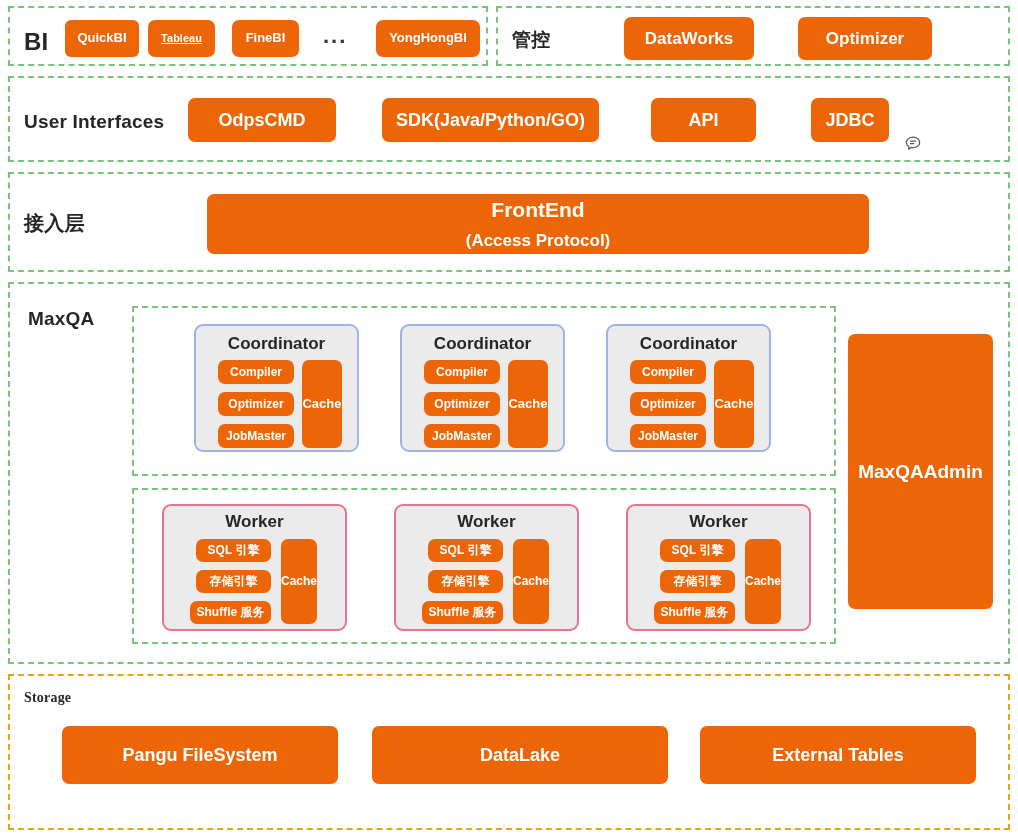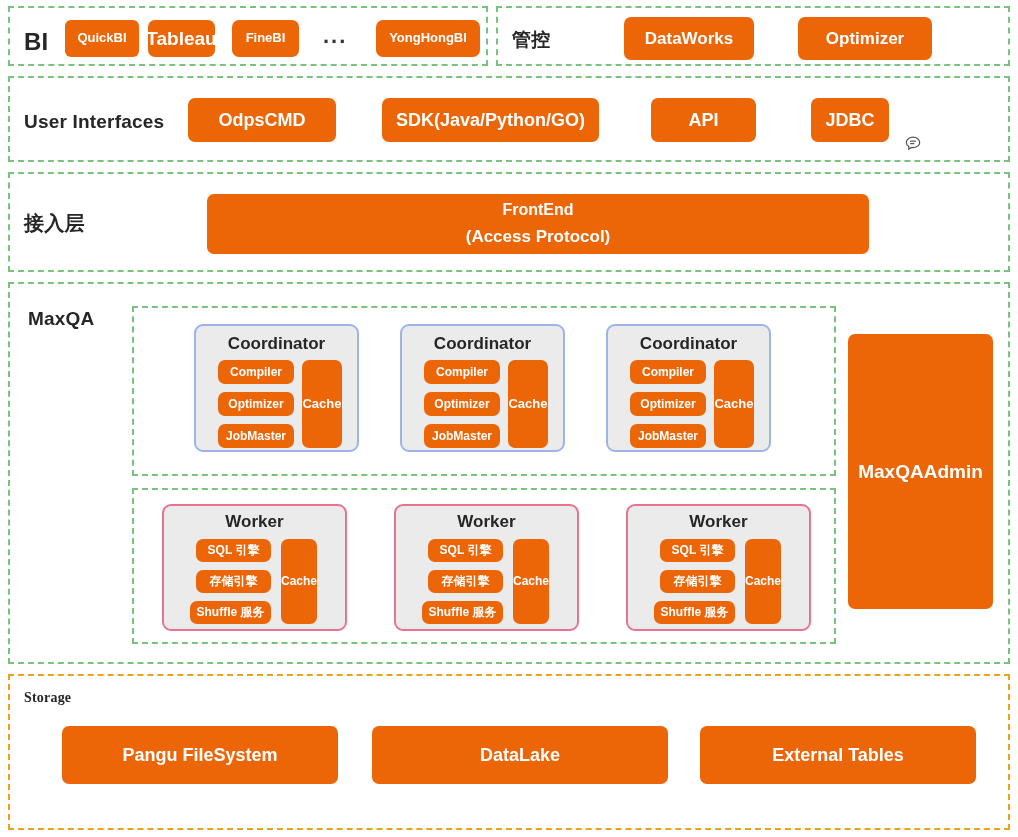--- a/index.html
+++ b/index.html
@@ -111,21 +111,21 @@
 </style>
 </head>
 <body>
 
 <div class="canvas">
 
   <div class="band band-green" id="band-bi">
     <div class="band-label" style="left:14px; top:20px; font-size:24px;">BI</div>
 
     <div class="obox" style="left:55px; top:12px; width:74px; height:37px; font-size:13px;border-radius:6px;">QuickBI</div>
-    <div class="obox" style="left:138px; top:12px; width:67px; height:37px; font-size:19px;">Tableau</div>
+    <div class="obox" style="left:138px; top:12px; width:67px; height:37px; font-size:11px;text-decoration:underline;">Tableau</div>
     <div class="obox" style="left:222px; top:12px; width:67px; height:37px; font-size:13px;border-radius:7px;">FineBI</div>
 
     <div class="ellipsis" style="left:313px; top:15px;">...</div>
 
     <div class="obox" style="left:366px; top:12px; width:104px; height:37px; font-size:13px;">YongHongBI</div>
   </div>
 
   <div class="band band-green" id="band-manage">
     <div class="band-label" style="left:14px; top:19px; font-size:19px;">管控</div>
 
@@ -147,21 +147,21 @@
         <line x1="7.1" y1="7.2" x2="12.9" y2="7.2" stroke="#555" stroke-width="1.2"></line>
         <line x1="7.1" y1="9.6" x2="11.3" y2="9.6" stroke="#555" stroke-width="1.2"></line>
       </svg>
     </span>
   </div>
 
   <div class="band band-green" id="band-access">
     <div class="band-label" style="left:14px; top:36px; font-size:20px;">接入层</div>
 
     <div class="obox multi" style="left:197px; top:20px; width:662px; height:60px;">
-      <span style="font-size:16px;">FrontEnd</span>
+      <span style="font-size:21px;">FrontEnd</span>
       <span style="font-size:17px; margin-top:6px;">(Access Protocol)</span>
     </div>
   </div>
 
   <div class="band band-green" id="band-maxqa">
     <div class="band-label" style="left:18px; top:24px; font-size:19px;">MaxQA</div>
 
     <div class="subband" id="sub-coordinators">
 
       <div class="node node-coordinator" style="left:60px; top:16px; width:165px; height:128px;">

